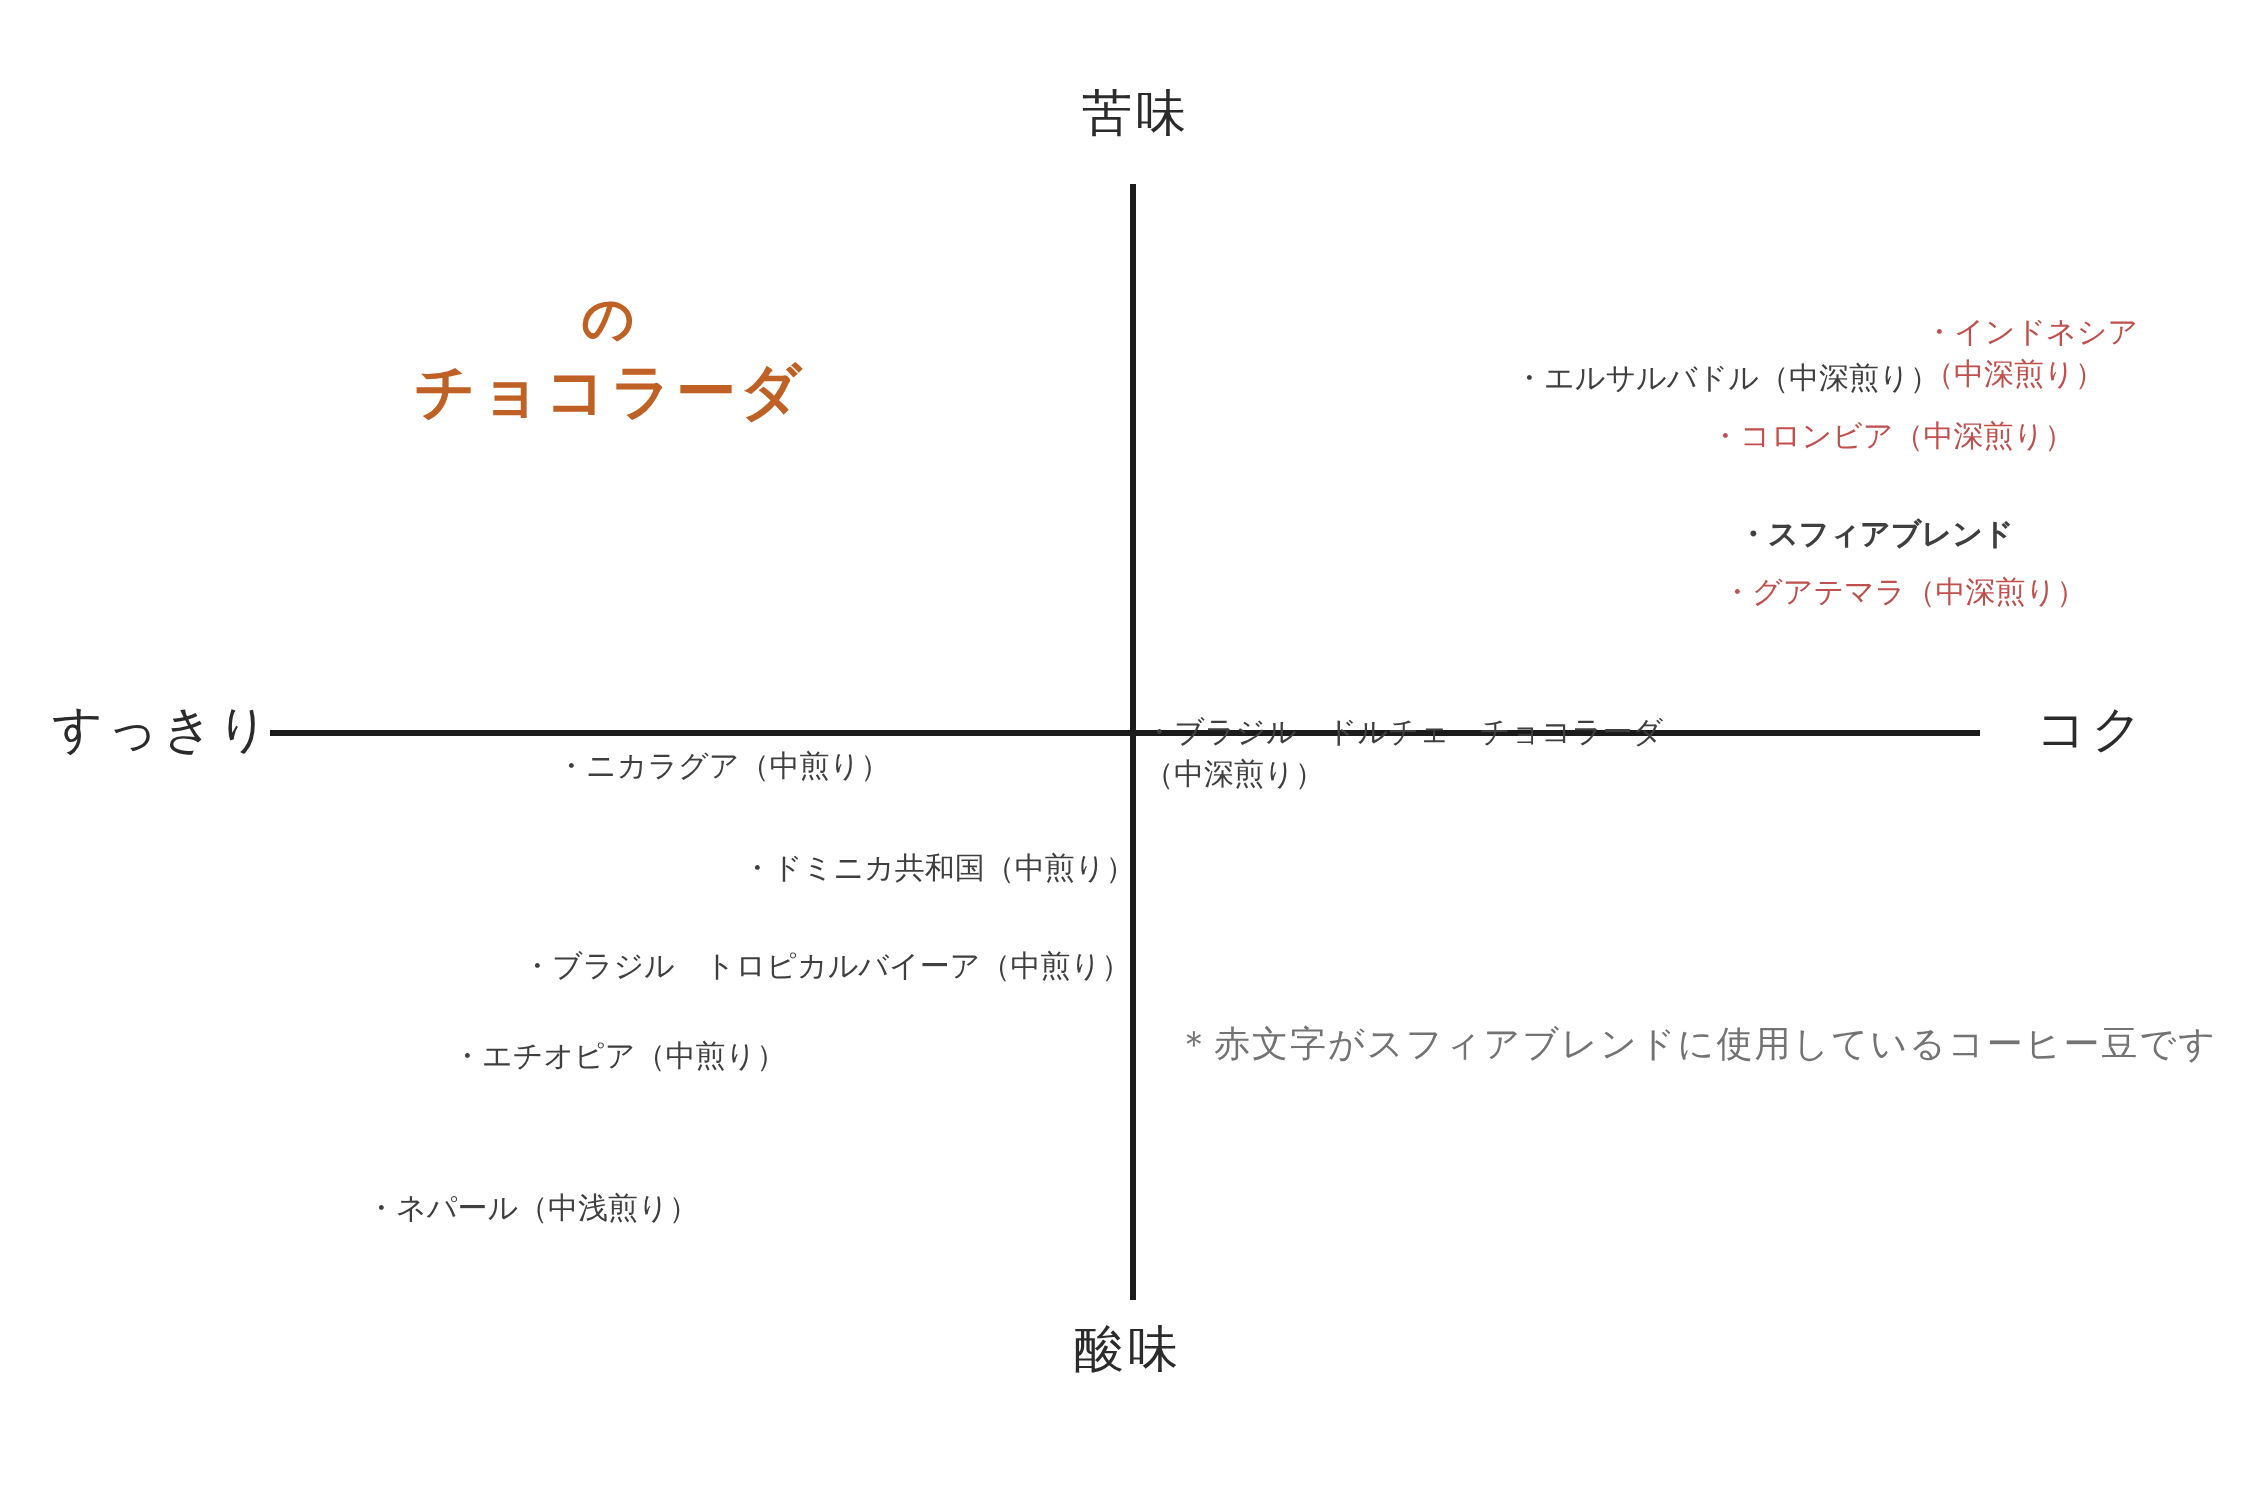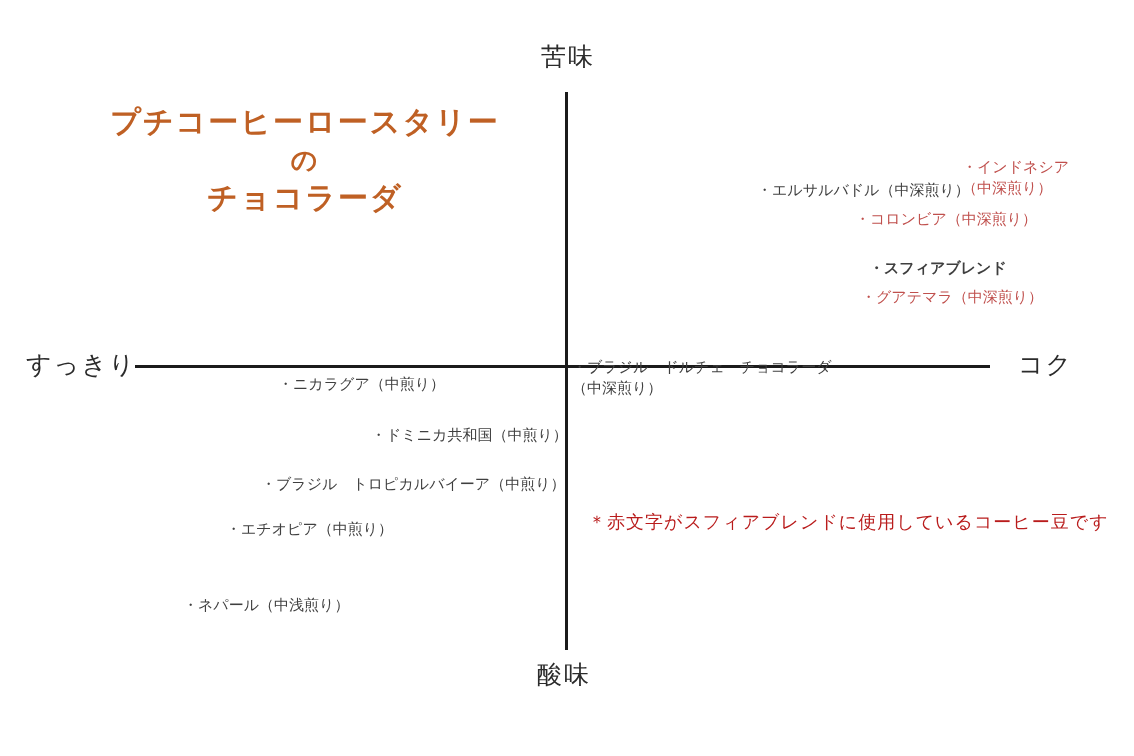--- a/index.html
+++ b/index.html
@@ -54,32 +54,32 @@
     white-space: nowrap;
   }
   .pt span { display: block; }
   .pt.red  { color: #c0504d; }
   .pt.bold { font-weight: bold; }
   .note {
     position: absolute;
     left: 588px;
     top: 510px;
     font-size: 18px;
-    color: #b91c1c;
+    color: #737373;
     letter-spacing: 1px;
     white-space: nowrap;
   }
 </style>
 </head>
 <body>
 
 <div class="canvas">
 
   <div class="title-block">
-    <span>プチコーヒーロースタリー</span><br>
+    <br>
     <span class="t2">の</span><br>
     <span>チョコラーダ</span>
   </div>
 
   <div class="axis-line axis-h"></div>
   <div class="axis-line axis-v"></div>
 
   <div class="axis-label axis-top">苦味</div>
   <div class="axis-label axis-bottom">酸味</div>
   <div class="axis-label axis-left">すっきり</div>

